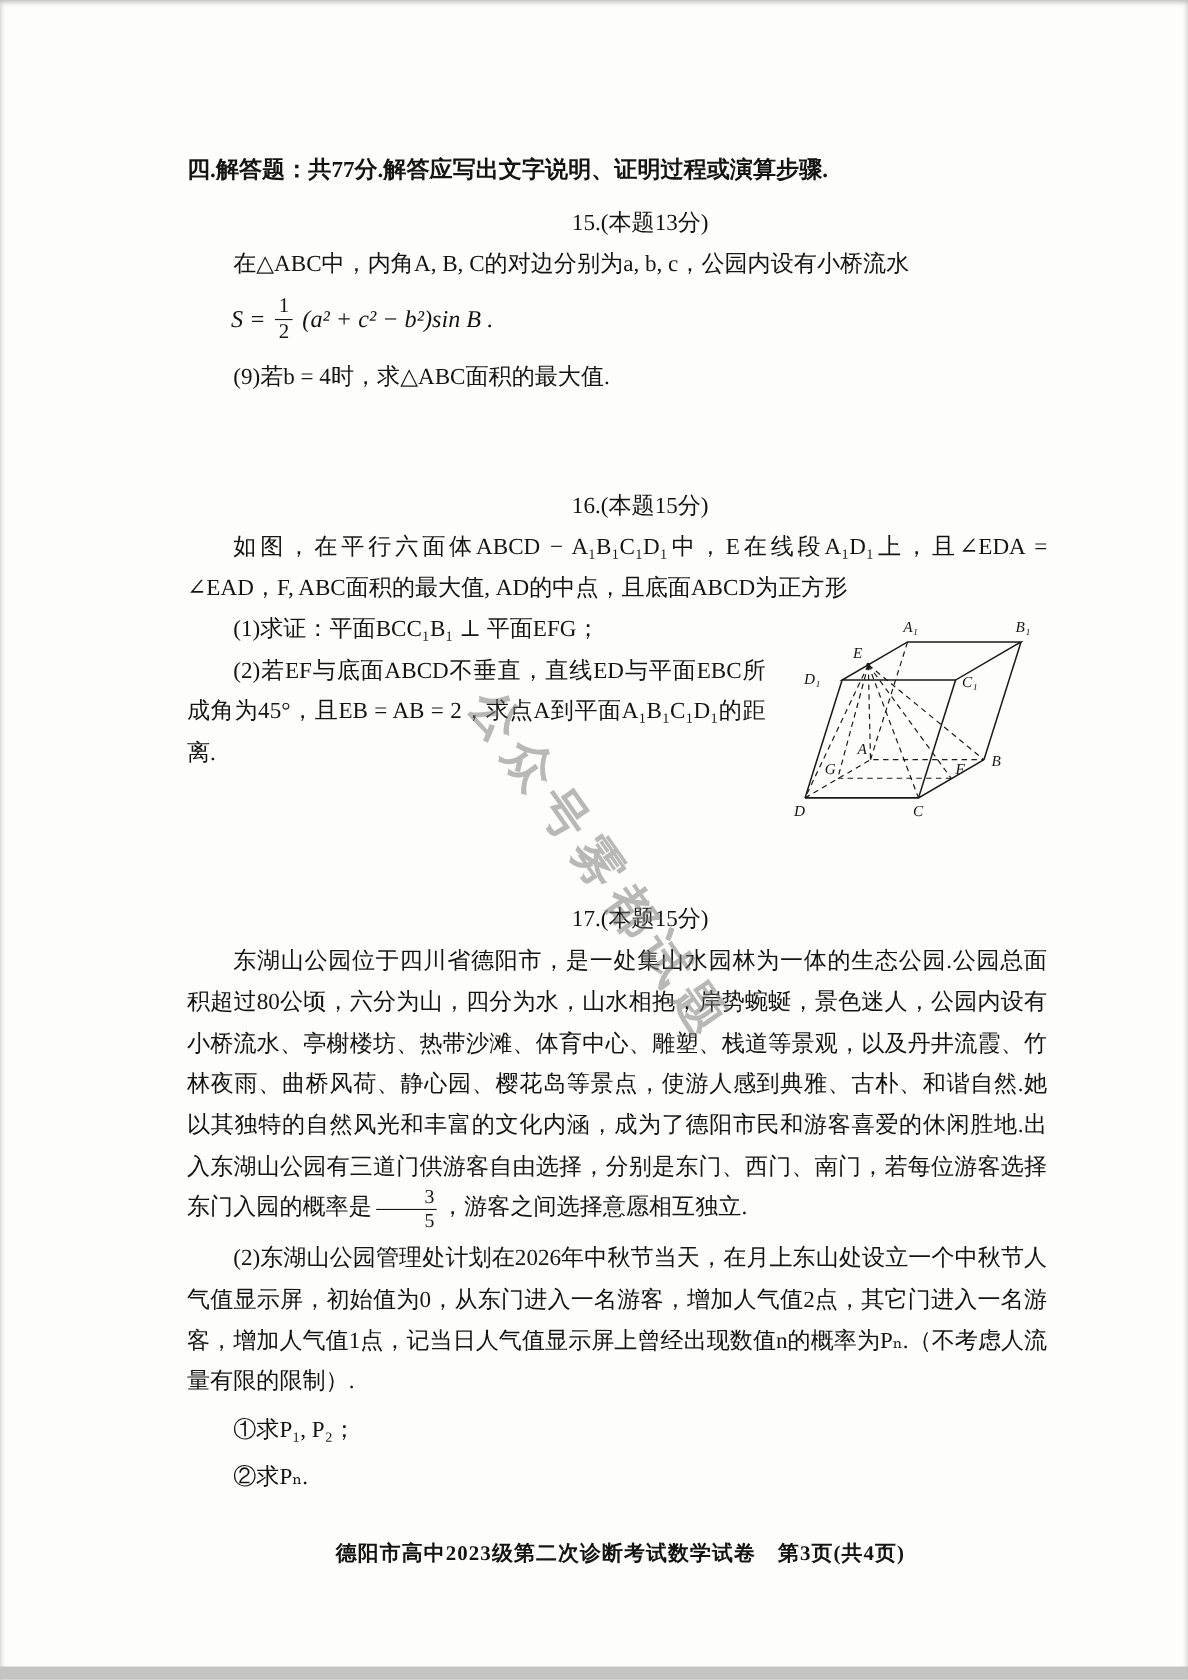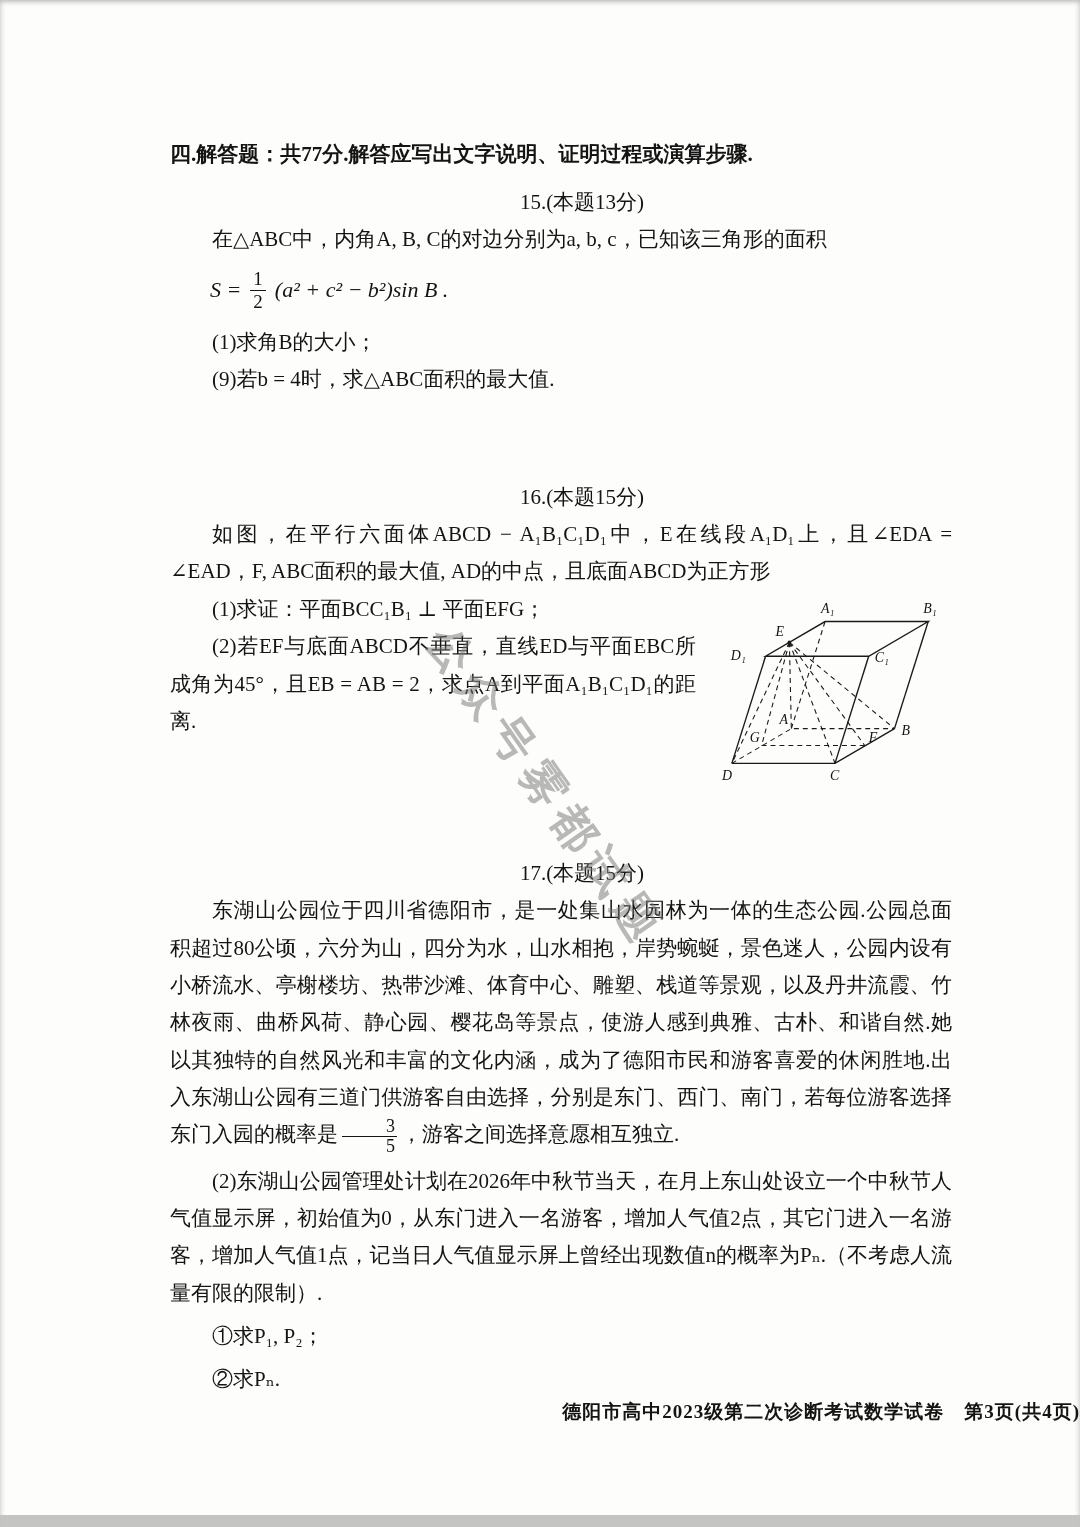--- a/index.html
+++ b/index.html
@@ -106,50 +106,49 @@
     color:rgba(115,115,115,0.5);
     white-space:nowrap;
     pointer-events:none;
     z-index:5;
   }
   .footer {
     position:absolute;
     left:0; right:0;
     bottom:102px;
     margin:0;
-    text-align:right;
+    text-align:center;
     font-weight:700;
     font-size:19px;
     letter-spacing:1px;
     padding-left:48px;
   }
 </style>
 </head>
 <body>
 
 <div class="page">
 
   <div class="watermark">公众号雾都试题</div>
 
   <div class="content">
 
     <p class="section-header">四.解答题：共77分.解答应写出文字说明、证明过程或演算步骤.</p>
 
     <section>
       <p class="ptitle gap-p15">15.(本题13分)</p>
-      <p class="para">在△ABC中，内角A, B, C的对边分别为a, b, c，已知该三角形的面积</p>
+      <p class="para">在△ABC中，内角A, B, C的对边分别为a, b, c，公园内设有小桥流水</p>
       <div class="formula">
         <span>S  =</span>
         <span class="frac">
           <span class="num">1</span>
           <span class="den">2</span>
         </span>
         <span>(a² + c² − b²)sin B .</span>
       </div>
-      <p class="para">(1)求角B的大小；</p>
       <p class="para">(9)若b = 4时，求△ABC面积的最大值.</p>
     </section>
 
     <section>
       <p class="ptitle gap-p16">16.(本题15分)</p>
       <p class="para">如图，在平行六面体ABCD − A₁B₁C₁D₁中，E在线段A₁D₁上，且∠EDA = ∠EAD，F, ABC面积的最大值, AD的中点，且底面ABCD为正方形</p>
       <div class="q-with-figure">
         <div class="figure">
           <svg width="238" height="202" viewBox="0 0 240 200">
 

